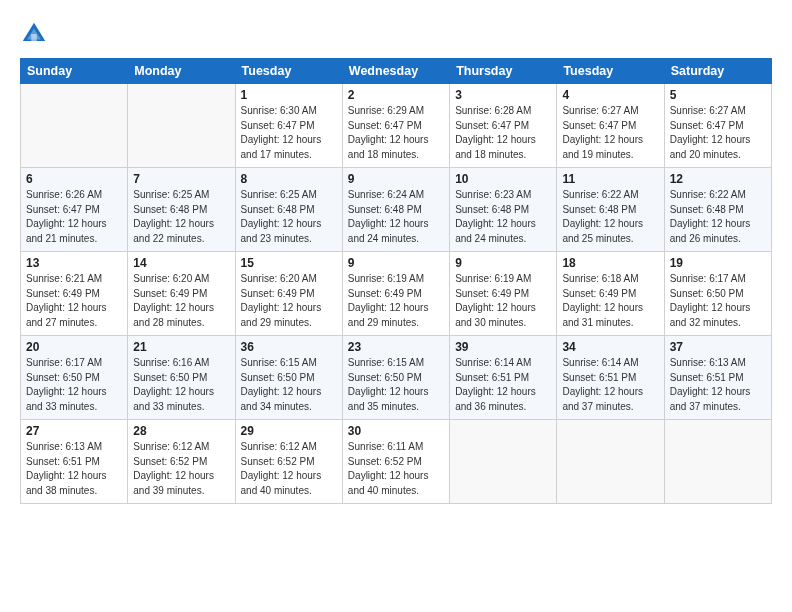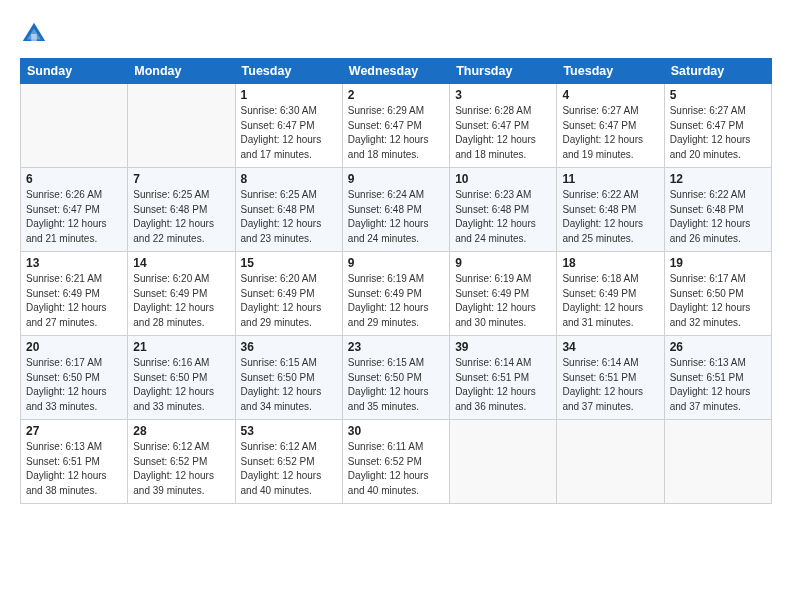--- a/index.html
+++ b/index.html
@@ -240,35 +240,35 @@
           </td>
           <td>
             <span class="day-num">39</span>
             <div class="day-info">Sunrise: 6:14 AM<br>Sunset: 6:51 PM<br>Daylight: 12 hours and 36 minutes.</div>
           </td>
           <td>
             <span class="day-num">34</span>
             <div class="day-info">Sunrise: 6:14 AM<br>Sunset: 6:51 PM<br>Daylight: 12 hours and 37 minutes.</div>
           </td>
           <td>
-            <span class="day-num">26</span>
+            <span class="day-num">37</span>
             <div class="day-info">Sunrise: 6:13 AM<br>Sunset: 6:51 PM<br>Daylight: 12 hours and 37 minutes.</div>
           </td>
         </tr>
         <tr>
           <td>
             <span class="day-num">27</span>
             <div class="day-info">Sunrise: 6:13 AM<br>Sunset: 6:51 PM<br>Daylight: 12 hours and 38 minutes.</div>
           </td>
           <td>
             <span class="day-num">28</span>
             <div class="day-info">Sunrise: 6:12 AM<br>Sunset: 6:52 PM<br>Daylight: 12 hours and 39 minutes.</div>
           </td>
           <td>
-            <span class="day-num">53</span>
+            <span class="day-num">29</span>
             <div class="day-info">Sunrise: 6:12 AM<br>Sunset: 6:52 PM<br>Daylight: 12 hours and 40 minutes.</div>
           </td>
           <td>
             <span class="day-num">30</span>
             <div class="day-info">Sunrise: 6:11 AM<br>Sunset: 6:52 PM<br>Daylight: 12 hours and 40 minutes.</div>
           </td>
           <td class="empty"></td>
           <td class="empty"></td>
           <td class="empty"></td>
         </tr>

